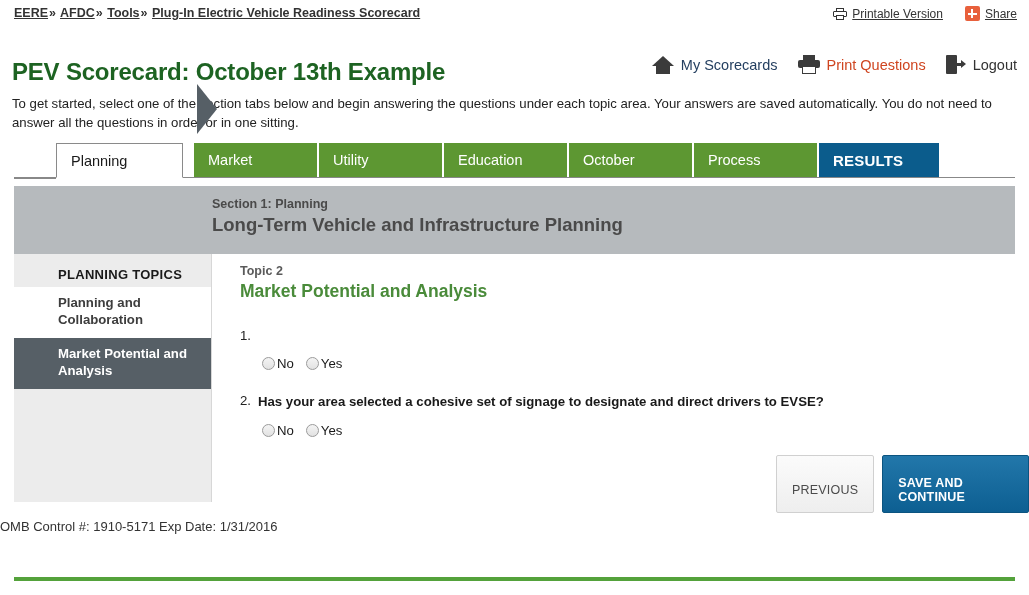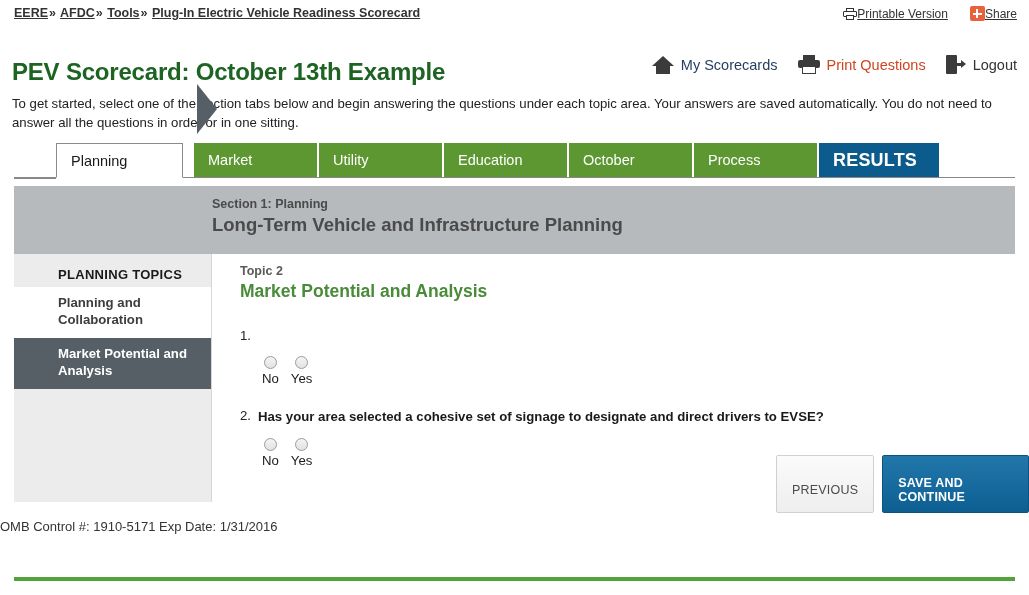--- a/index.html
+++ b/index.html
@@ -46,20 +46,21 @@
     right: 12px;
     top: 6px;
     display: flex;
     align-items: center;
     gap: 22px;
     font-size: 12px;
   }
   .toputil {
     display: flex;
     align-items: center;
+    gap: 5px;
     white-space: nowrap;
   }
   .toputil .lbl {
     color: #333333;
     text-decoration: underline;
   }
   .printer-sm {
     width: 14px; height: 12px;
     position: relative;
     display: inline-block;
@@ -253,21 +254,21 @@
     align-items: center;
     padding-left: 14px;
     font-size: 14.5px;
     color: #ffffff;
     background: #5d9732;
     border-right: 2px solid #ffffff;
   }
   .tab.results {
     background: #0b5c8c;
     font-weight: bold;
-    font-size: 18px;
+    font-size: 15px;
     letter-spacing: 0.2px;
     border-right: none;
   }
   .tab.active {
     background: #ffffff;
     color: #1a1a1a;
     border: 1px solid #8a8a8a;
     border-bottom: 1px solid #ffffff;
     height: 35px;
     z-index: 4;
@@ -392,21 +393,20 @@
     display: flex;
     align-items: center;
     gap: 12px;
   }
   .answer {
     display: flex;
     align-items: center;
     gap: 2px;
     font-size: 13.2px;
     color: #1a1a1a;
-    flex-direction: column;
   }
   .radio {
     width: 13px; height: 13px;
     border-radius: 50%;
     border: 1px solid #9b9b9b;
     background: linear-gradient(#f4f4f4, #e2e2e2);
     box-sizing: border-box;
   }
 
   

